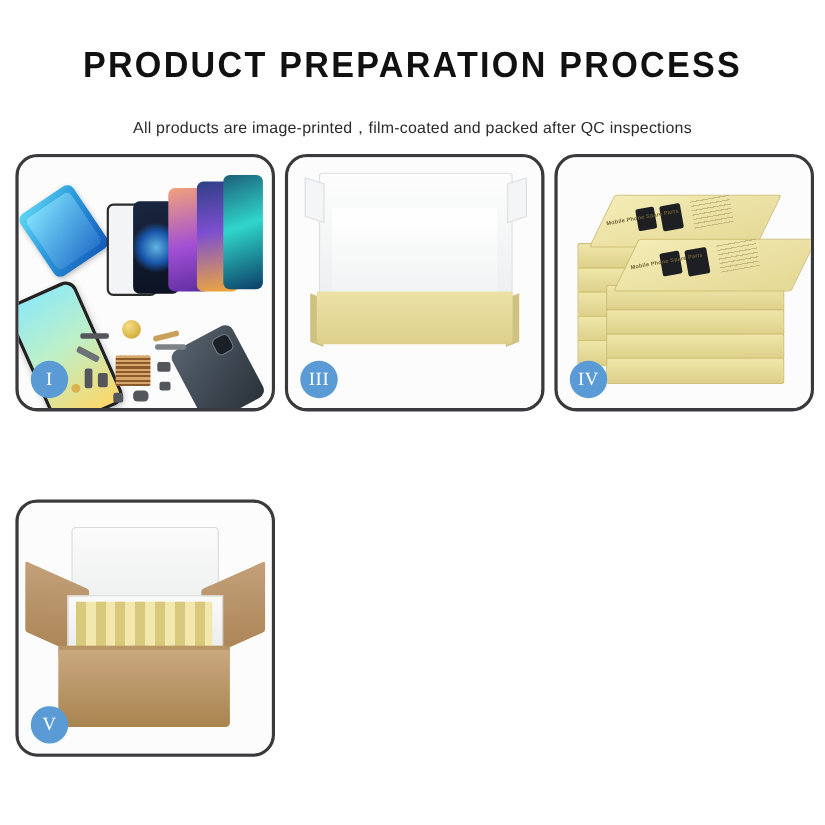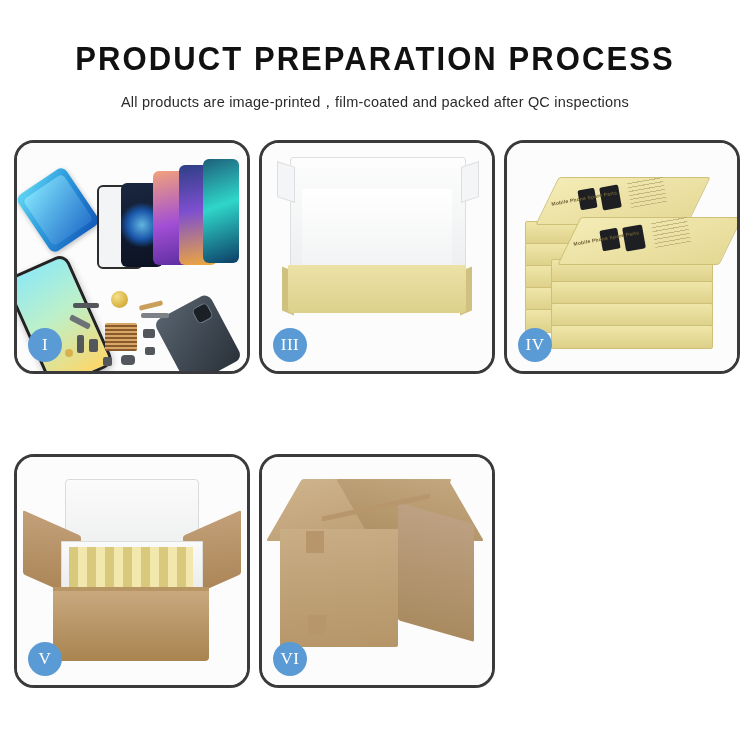--- a/index.html
+++ b/index.html
@@ -5,21 +5,21 @@
   html,body{margin:0;padding:0;background:#ffffff;}
   body{width:750px;height:750px;overflow:hidden;
        font-family:"Liberation Sans","DejaVu Sans",sans-serif;}
 
   .page{position:relative;width:750px;height:750px;background:#fff;}
 
   
   .header{padding-top:42px;text-align:center;}
   .title{font-size:33px;font-weight:700;letter-spacing:2.2px;color:#111;
          line-height:1;transform:scaleX(.94);transform-origin:center;}
-  .subtitle{margin-top:18px;font-size:14.5px;color:#2b2b2b;letter-spacing:.2px;}
+  .subtitle{margin-top:32px;font-size:14.5px;color:#2b2b2b;letter-spacing:.2px;}
 
   
   .grid{position:absolute;left:14px;top:140px;width:722px;
         display:grid;grid-template-columns:repeat(3,230px);
         column-gap:15px;row-gap:80px;}
   .panel{position:relative;width:230px;height:228px;background:#fff;
          border:3px solid #3a3a3c;border-radius:20px;overflow:hidden;}
   .stage{position:absolute;inset:0;background:#fcfcfc;}
 
   .badge{position:absolute;left:11px;bottom:9px;width:34px;height:34px;
@@ -234,27 +234,15 @@
         <div class="c5-lflap"></div>
         <div class="c5-rflap"></div>
         <div class="c5-foam"></div>
         <div class="c5-inner"></div>
         <div class="c5-rim"></div>
         <div class="c5-front"></div>
       </div>
       <div class="badge">V</div>
     </div>
 
-    <div class="panel">
-      <div class="stage">
-        <div class="c6-top"></div>
-        <div class="c6-top2"></div>
-        <div class="c6-f"></div>
-        <div class="c6-s"></div>
-        <div class="tape6" style="left:44px;top:74px;width:18px;height:22px;"></div>
-        <div class="tape6" style="left:46px;top:158px;width:18px;height:20px;"></div>
-        <div class="tape6" style="left:60px;top:48px;width:108px;height:5px;transform:skewY(-12deg);"></div>
-      </div>
-      <div class="badge">VI</div>
-    </div>
 
   </div>
 </div>
 
 </body></html>

